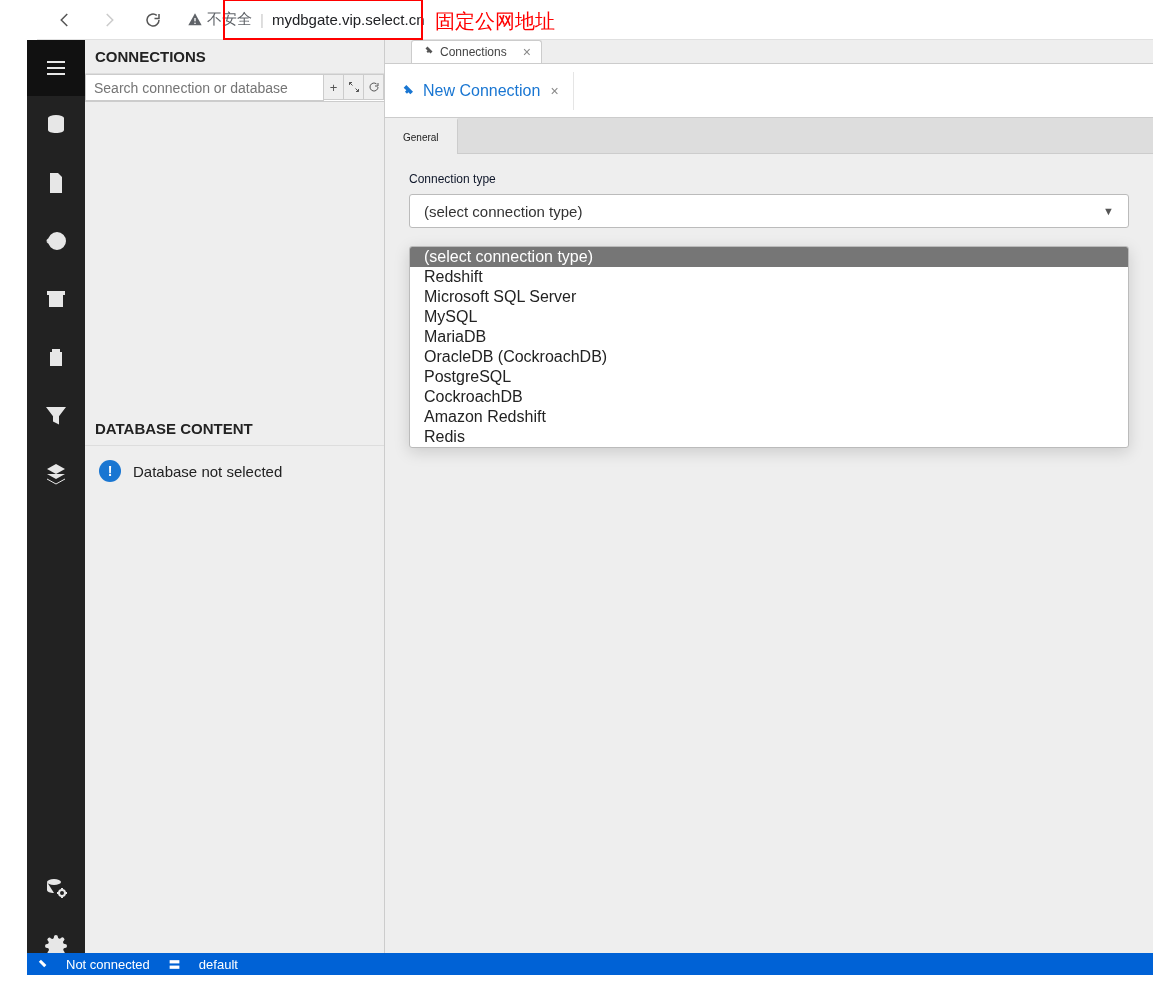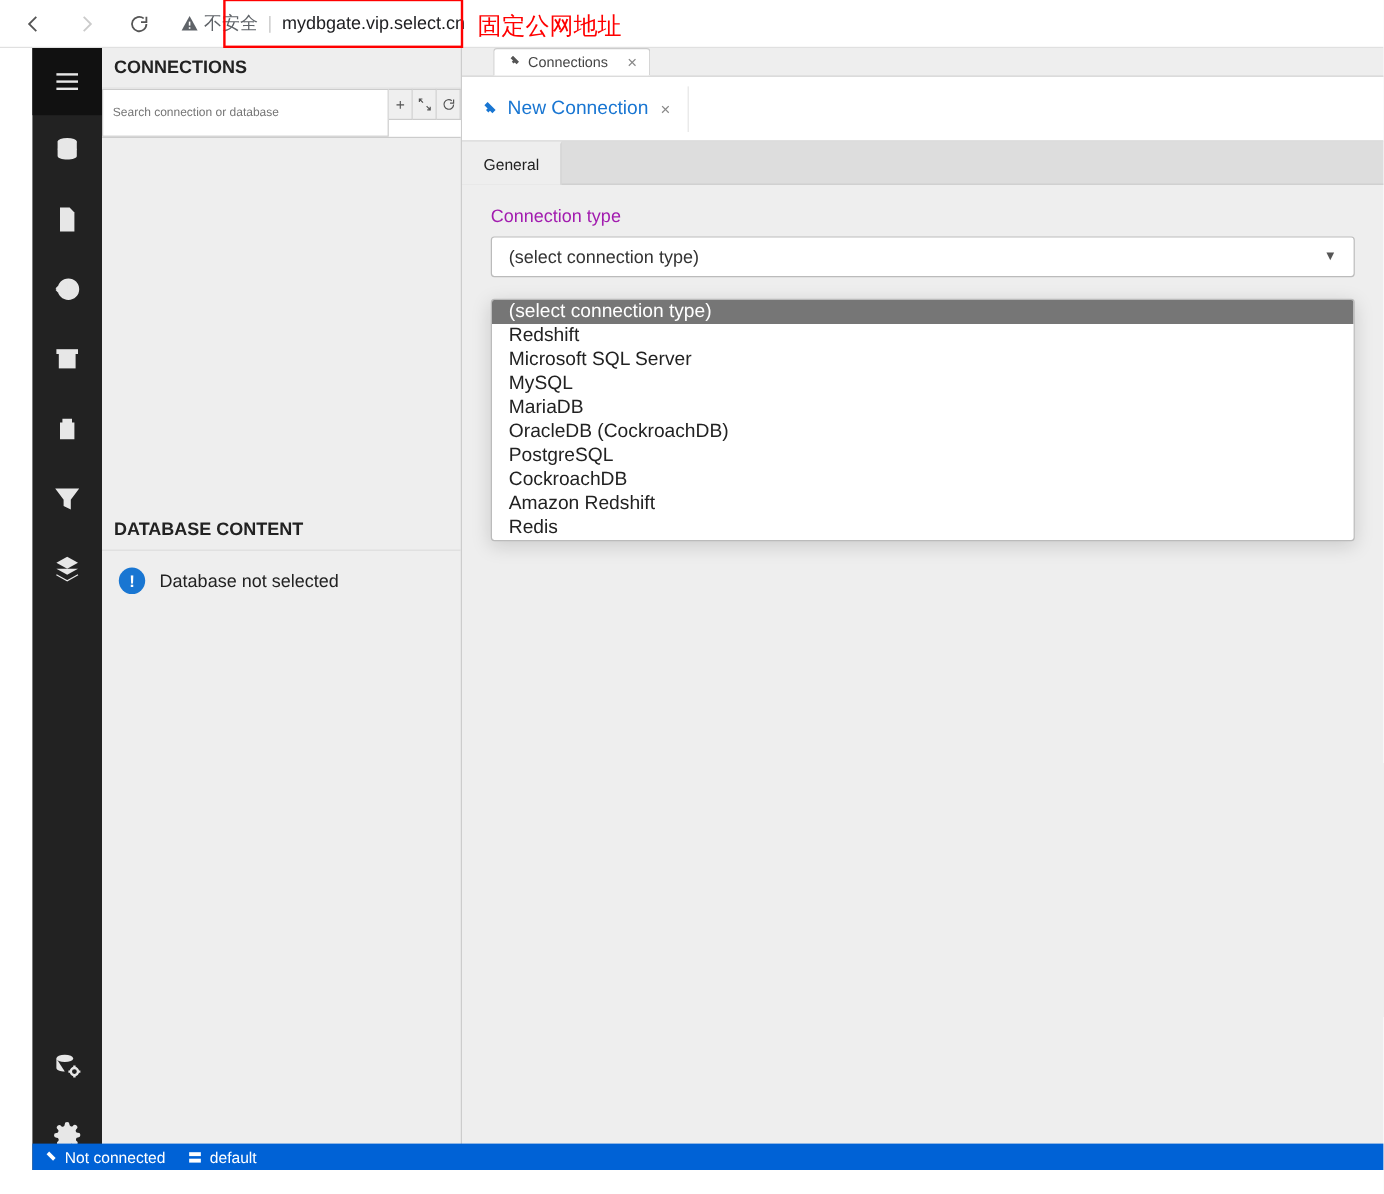--- a/index.html
+++ b/index.html
@@ -1,64 +1,64 @@
 <!DOCTYPE html>
 <html><head>
 <meta charset="utf-8">
 <style>
   * { box-sizing: border-box; margin:0; padding:0; font-family: -apple-system,"Segoe UI",Arial,sans-serif; }
   html,body { width:1153px; height:995px; overflow:hidden; background:#fff; }
   
-  .browser-bar { height:40px; display:flex; align-items:center; padding:16px 10px; border-bottom:1px solid #e0e0e0; gap:8px; position:relative;}
+  .browser-bar { height:40px; display:flex; align-items:center; padding:16px 10px; border-bottom:1px solid #e0e0e0; gap:8px; position:relative;margin-left:37px;}
   .bb-btn { width:36px; height:36px; display:flex; align-items:center; justify-content:center; border-radius:50%; color:#555; }
   .bb-btn svg { width:18px; height:18px; stroke:#555; fill:none; stroke-width:2;}
   .addr { flex:1; display:flex; align-items:center; gap:8px; height:30px; padding:0 8px; color:#5f6368; font-size:15px;}
   .addr-warn { display:flex; align-items:center; gap:4px;}
   .addr-url { color:#202124;}
   .red-box { position:absolute; left:186px; top:-1px; width:200px; height:41px; border:2px solid #f00; pointer-events:none;}
   .red-text { position:absolute; left:398px; top:8px; color:#f00; font-size:20px; pointer-events:none;}
   
   .app { display:flex; height:935px; position:relative;margin-left:27px;}
   
   .rail { width:58px; background:#222; display:flex; flex-direction:column; align-items:center; padding-top:0; gap:0;}
   .rail-item { width:58px; height:58px; display:flex; align-items:center; justify-content:center; color:#e7e7e7;}
   .rail-item.top { background:#111; height:56px;}
   .rail-spacer { flex:1; }
   .rail svg { width:24px; height:24px; fill:#e7e7e7; }
   
   .leftpanel { width:300px; background:#eee; border-right:1px solid #ccc; display:flex; flex-direction:column;}
   .lp-header { font-weight:700; font-size:15px; padding:8px 10px; color:#222; border-bottom:1px solid #ddd;}
   .lp-search-row { display:flex; border-bottom:1px solid #ccc; background:#fff;}
-  .lp-search { flex:1; height:40px; border:1px solid #ccc; padding:0 8px; font-size:10px; color:#15803d; outline:none; background:#fff;}
+  .lp-search { flex:1; height:27px; border:1px solid #ccc; padding:0 8px; font-size:14px; color:#15803d; outline:none; background:#fff;}
   .lp-sbtn { width:20px; height:26px; border:1px solid #ccc; border-left:none; background:#efefef; display:flex; align-items:center; justify-content:center; font-size:13px; color:#555;}
   .lp-connections-area { height:310px; }
   .lp-dbmsg { display:flex; align-items:center; gap:12px; padding:14px 14px; font-size:15px; color:#222;}
   .info-badge { width:22px; height:22px; border-radius:50%; background:#1976d2; color:#fff; display:flex; align-items:center; justify-content:center; font-weight:700; font-size:14px;}
   
   .mainarea { flex:1; background:#eee; position:relative; display:flex; flex-direction:column;}
   .filetab-row { height:24px; background:#eee; display:flex; align-items:flex-end; border-bottom:1px solid #ccc;}
   .filetab { height:23px; background:#fff; border:1px solid #ccc; border-bottom:none; display:flex; align-items:center; padding:0 10px; font-size:12px; color:#444; gap:6px; border-radius:3px 3px 0 0; margin-left:26px;}
   .filetab .tclose { color:#888; font-size:14px; margin-left:10px;}
   .content-tab-row { height:54px; background:#fff; border-bottom:1px solid #ccc; display:flex; align-items:center;}
   .content-tab { height:38px; display:flex; align-items:center; padding:0 14px; font-size:16px; color:#1976d2; gap:8px; border-right:1px solid #e5e5e5;}
   .content-tab svg { width:16px; height:16px; fill:#1976d2;}
   .content-tab .tclose2 { color:#888; font-size:14px; margin-left:2px;}
   .subtab-row { height:36px; background:#ddd; display:flex; border-bottom:1px solid #ccc;}
-  .subtab { height:36px; background:#eee; border-right:1px solid #ccc; display:flex; align-items:center; padding:0 18px; font-size:13px; color:#222; border-top:2px solid transparent;}
+  .subtab { height:36px; background:#eee; border-right:1px solid #ccc; display:flex; align-items:center; padding:0 18px; font-size:10px; color:#222; border-top:2px solid transparent;}
   .subtab.active { background:#eee; }
   .form-area { padding:18px 24px;}
-  .form-label { font-size:15px; color:#a21caf; margin-bottom:8px;}
+  .form-label { font-size:12px; color:#0f172a; margin-bottom:8px;}
   .select { width:100%; height:34px; border:1px solid #bbb; background:#fff; padding:0 14px; font-size:15px; color:#333; border-radius:3px; display:flex; align-items:center; justify-content:space-between;}
   .select .caret { font-size:11px; color:#555;}
   .dropdown { margin-top:18px; border:1px solid #bbb; background:#fff; border-radius:3px; box-shadow:0 4px 16px rgba(0,0,0,0.15); overflow:hidden;}
   .dropdown-item { padding:1px 14px; font-size:16px; color:#222; line-height:18px;}
   .dropdown-item.sel { background:#767676; color:#fff;}
   
   .statusbar { position:absolute; left:0; right:0; bottom:0; height:22px; background:#0062d6; color:#fff; display:flex; align-items:center; font-size:13px; padding:0 8px; gap:18px;}
-  .sb-item { display:flex; align-items:center; gap:6px;}
+  .sb-item { display:flex; align-items:center; gap:18px;}
   .sb-item svg { width:13px; height:13px; fill:#fff;}
 </style>
 </head>
 <body>
 
 <div class="browser-bar">
   <div class="bb-btn">
     <svg viewBox="0 0 24 24">
         <path d="M15 4 L7 12 L15 20"></path>
       </svg>

